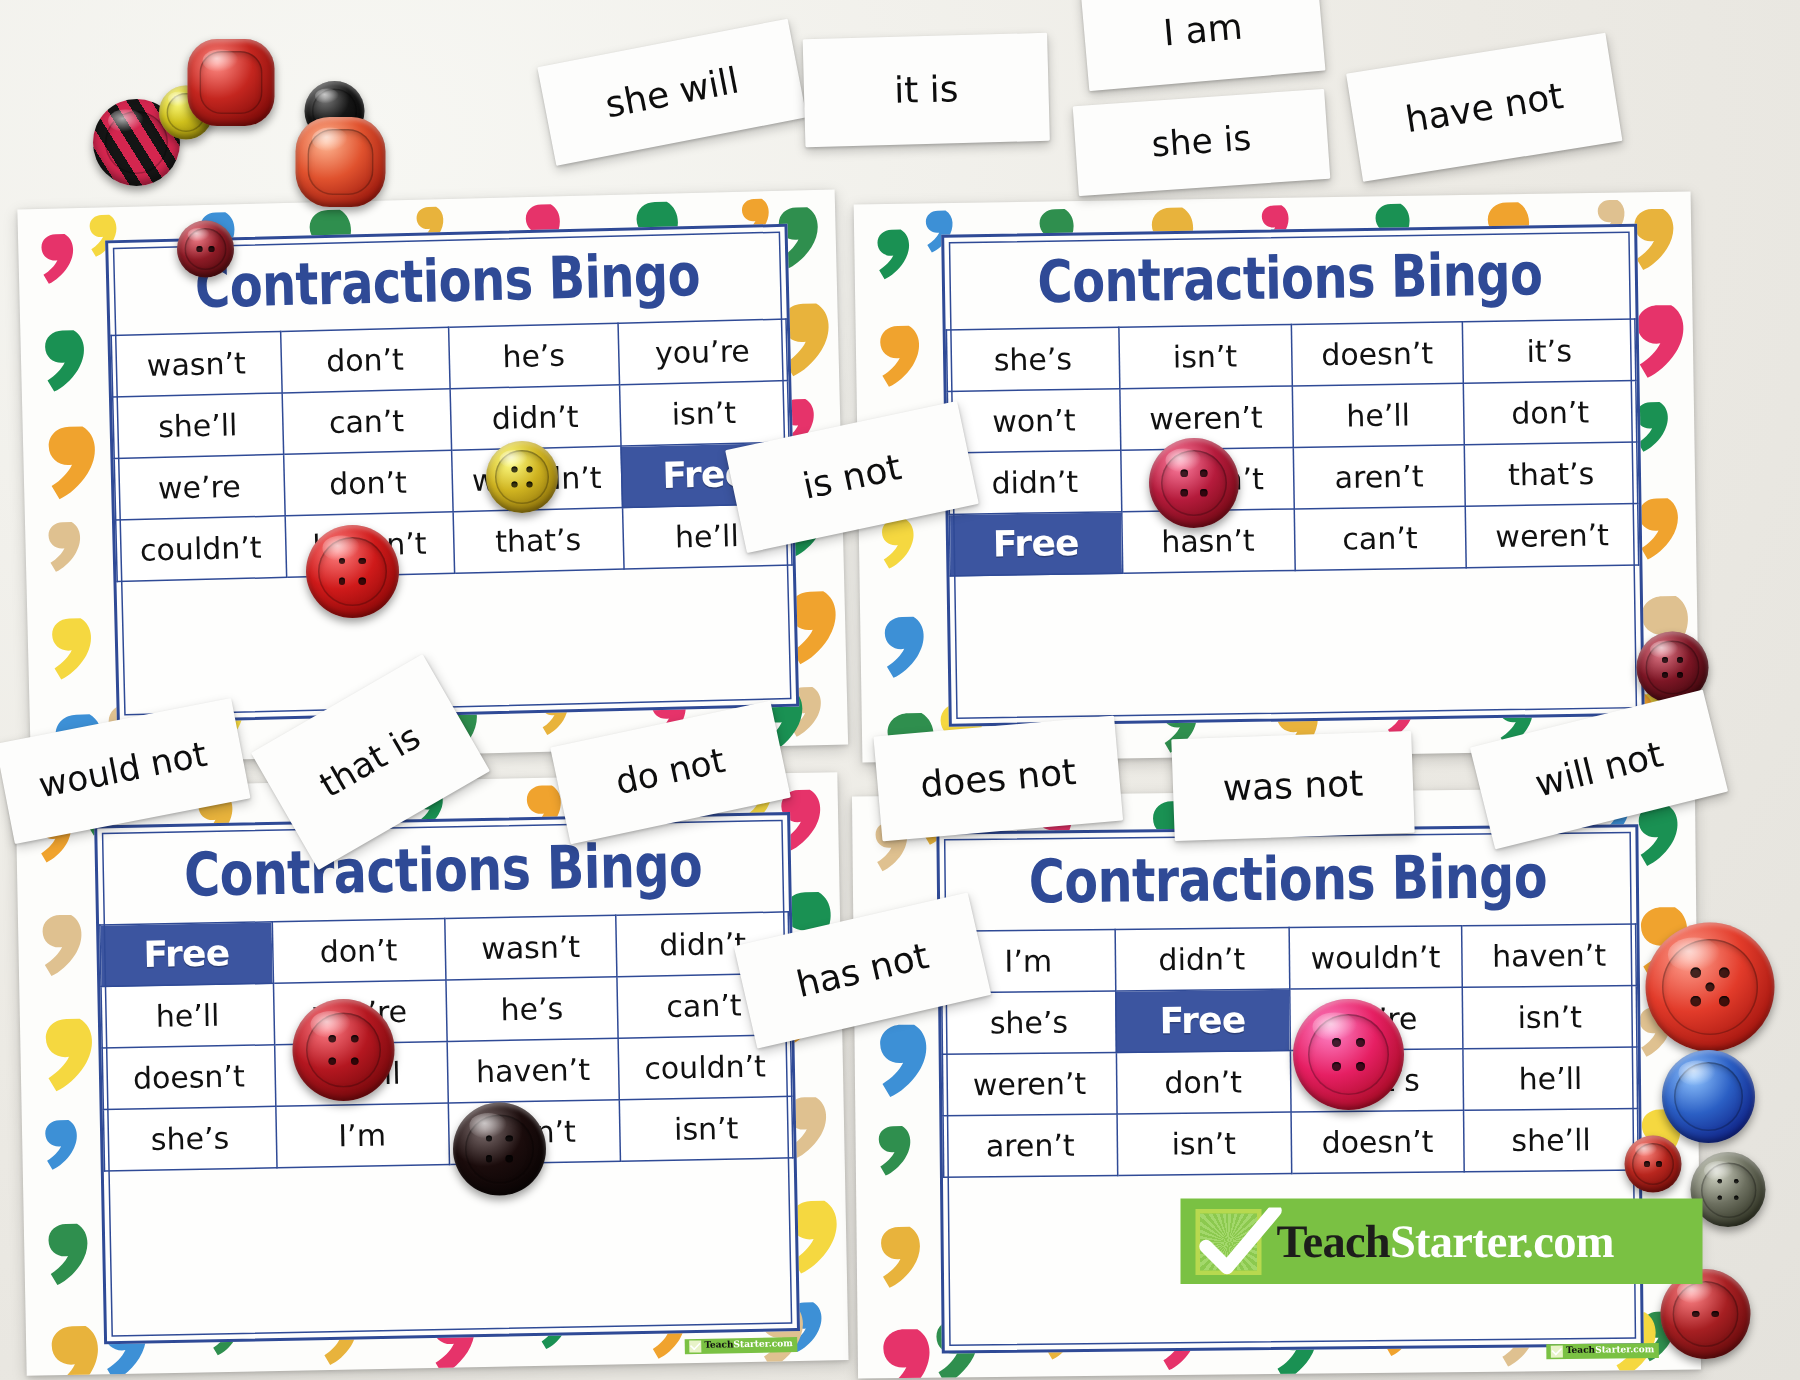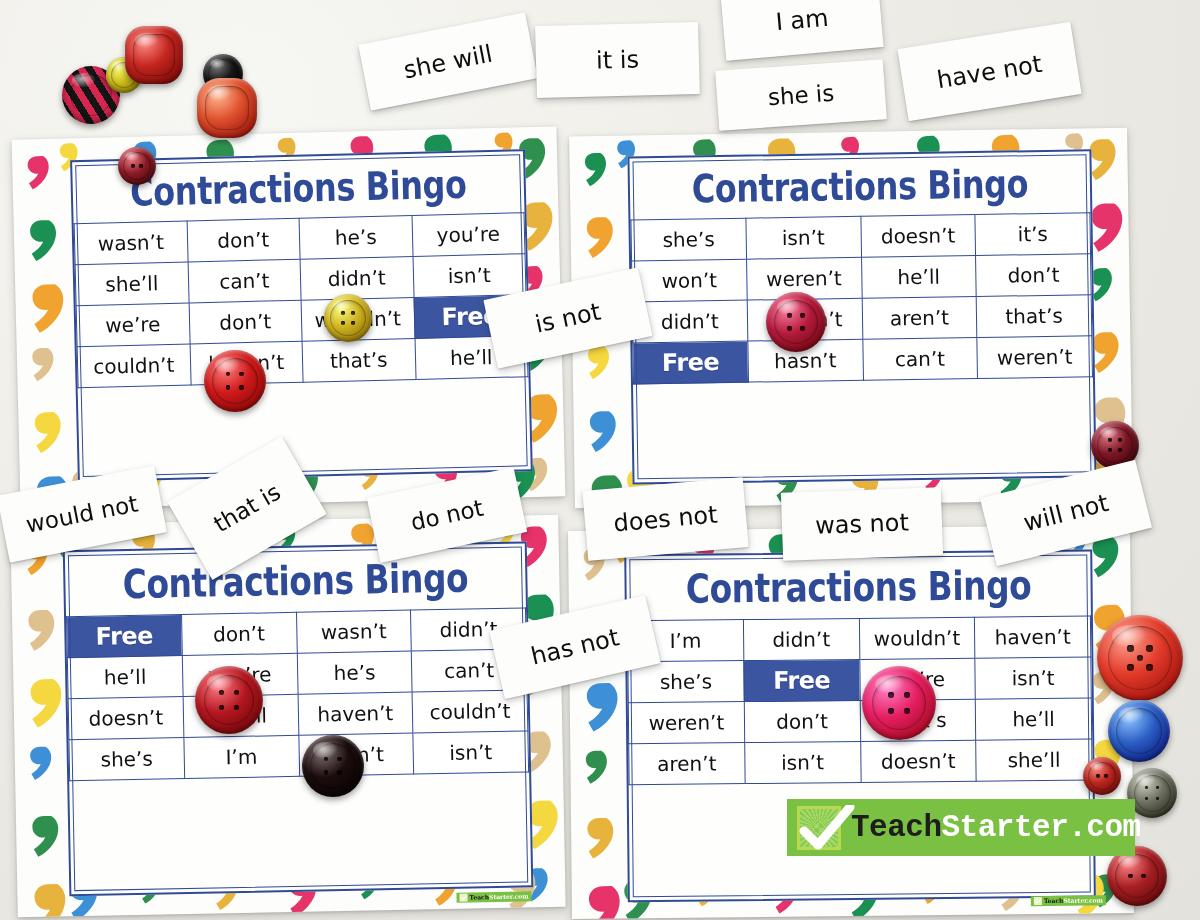--- a/index.html
+++ b/index.html
@@ -85,21 +85,21 @@
     background:#7ac143;
     display:flex; align-items:center;
     padding:0 14px 0 10px;
     gap:10px;
   }
   .logo-check{width:44px;height:44px;flex:0 0 auto;position:relative;
     background:
       repeating-conic-gradient(from 0deg at 50% 50%, #a3d86b 0deg 6deg, #8cc94f 6deg 12deg);
     border:3px solid #b7d94f;}
   .logo-check svg{position:absolute;left:-2px;top:-4px;}
-  .logo-text{font-family:Liberation Mono, monospace;font-size:31px;letter-spacing:-.5px;}
+  .logo-text{font-family:Liberation Serif, serif;font-size:31px;letter-spacing:-.5px;}
   .logo-text .t1{color:#1d1d1b;font-weight:bold;}
   .logo-text .t2{color:#ffffff;font-weight:bold;}
 
   .mini-logo{position:absolute;background:#7ac143;display:flex;align-items:center;
              gap:2px;padding:1px 3px;}
   .mini-logo .mc{width:8px;height:8px;background:#e8f3c8;position:relative;}
   .mini-logo .mc::after{content:"";position:absolute;left:1px;top:1px;width:5px;height:3px;
         border-left:1.6px solid #fff;border-bottom:1.6px solid #fff;transform:rotate(-45deg);}
   .mini-logo .mt{font-family:"DejaVu Serif",serif;font-size:6px;line-height:8px;font-weight:bold;}
   .mini-logo .mt .a{color:#111;} .mini-logo .mt .b{color:#fff;}

